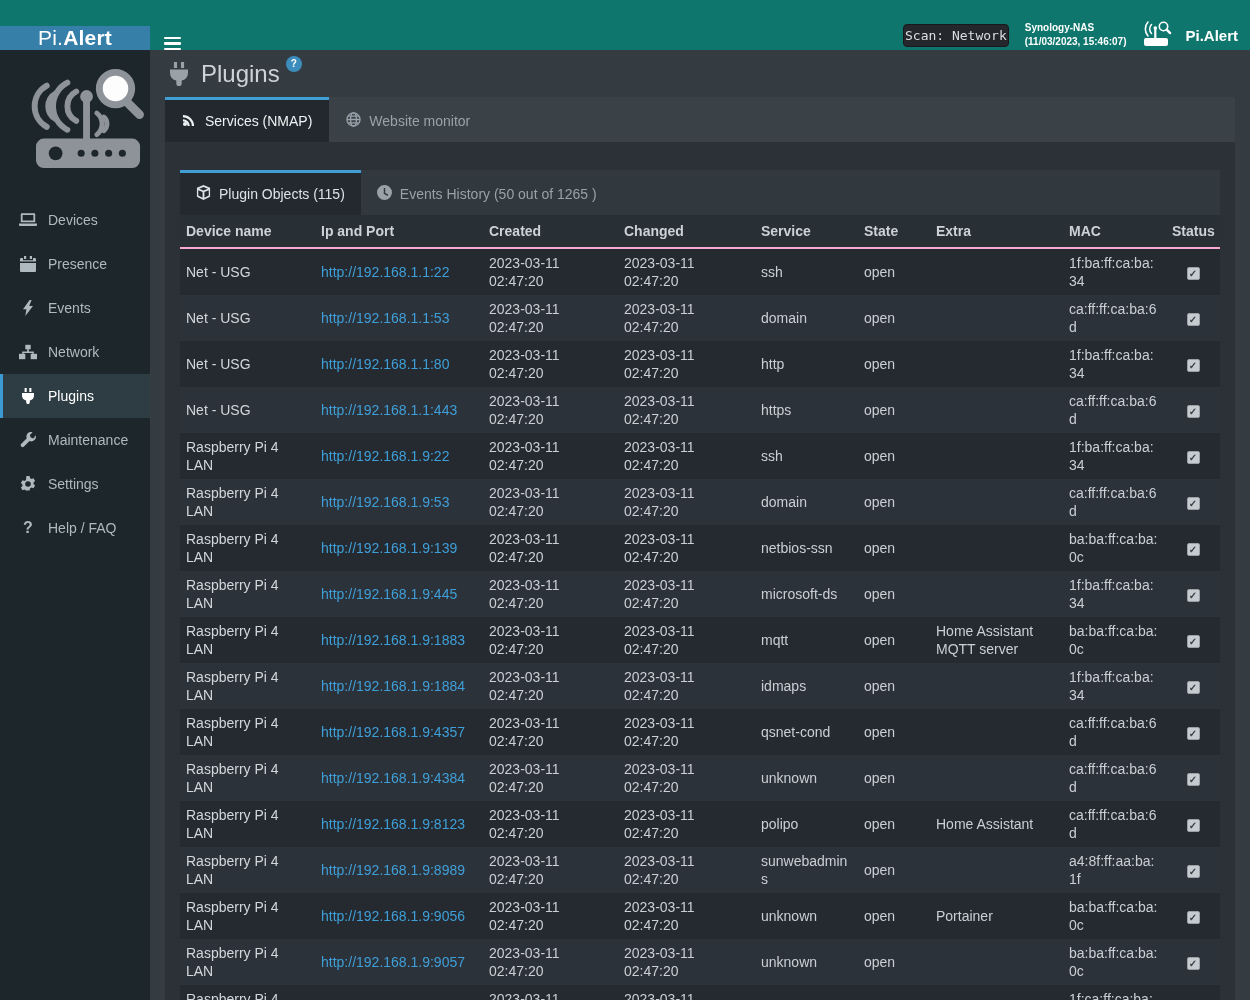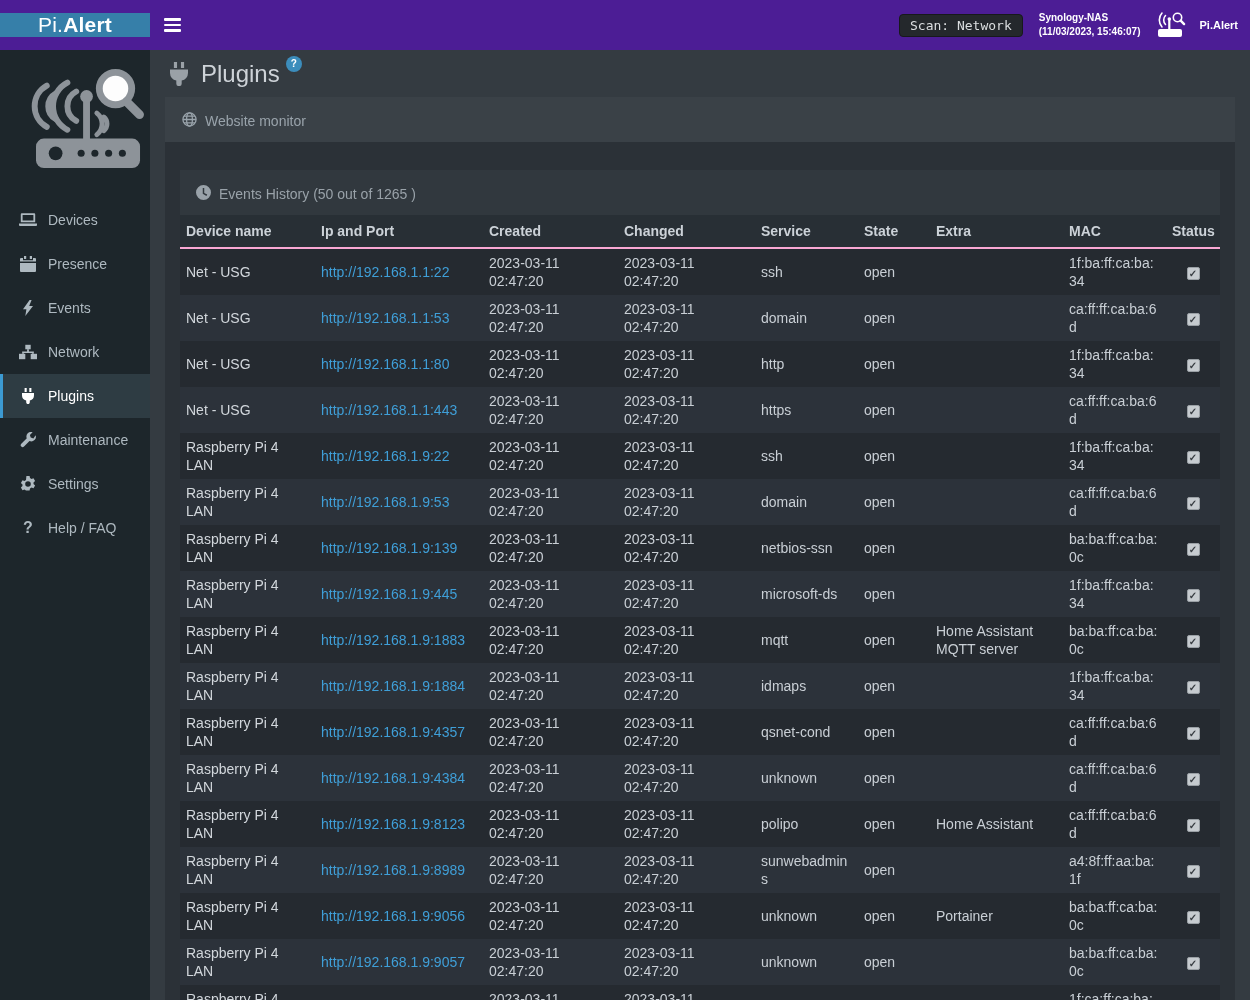--- a/index.html
+++ b/index.html
@@ -1,28 +1,28 @@
 <!DOCTYPE html>
 <html><head>
 <meta charset="utf-8">
 <style>
   * { margin:0; padding:0; box-sizing:border-box; }
   html,body { width:1250px; height:1000px; overflow:hidden; }
   body { font-family:"Liberation Sans", sans-serif; background:#343b41; color:#c9cfd5; font-size:14px; }
 
   
-  .navbar { height:50px; background:#4c1d95; display:flex; align-items:center; }
+  .navbar { height:50px; background:#0f766e; display:flex; align-items:flex-end; }
   .brand { width:150px; background:#367fa9; color:#fff; display:flex; align-items:center; justify-content:center; font-size:21px; letter-spacing:.2px; }
   .brand b { font-weight:bold; }
   .hamburger-btn { width:44px; display:flex; flex-direction:column; align-items:center; justify-content:center; gap:3px; cursor:pointer; }
   .hamburger-btn i { display:block; width:17px; height:2.5px; background:#fff; border-radius:1px; }
   .nav-right { margin-left:auto; display:flex; align-items:center; gap:16px; padding-right:12px; color:#fff; }
-  .scan-badge { font-family:"DejaVu Sans Mono", monospace; font-size:13px; background:#24282c; border:1px solid #17191c; color:#dcdfe1; padding:3px 10px; border-radius:4px; }
+  .scan-badge { font-family:"DejaVu Sans Mono", monospace; font-size:13px; background:#24282c; border:1px solid #17191c; color:#dcdfe1; padding:3px 1px; border-radius:4px; }
   .host-block { font-size:10px; line-height:1.4; font-weight:bold; }
-  .app-badge { display:flex; align-items:center; gap:9px; font-weight:bold; font-size:11px; }
+  .app-badge { display:flex; align-items:center; gap:9px; font-weight:bold; font-size:15px; }
 
   
   .sidebar { position:absolute; left:0; top:50px; width:178px; bottom:0; background:#1d262b; }
   .logo-wrap { padding:14px 0 4px; text-align:center; height:130px; }
   .menu { margin-top:18px; }
   .side-item { height:44px; display:flex; align-items:center; gap:10px; padding-left:15px; color:#aeb9c0; border-left:3px solid transparent; cursor:pointer; font-size:14px; }
   .side-item.active { background:#2e3c43; color:#fff; border-left-color:#3c9ad2; }
   .s-icon { width:20px; height:17px; display:flex; align-items:center; justify-content:center; flex:none; }
   .s-icon svg { width:18px; height:16px; display:block; }
   .s-icon .q { font-size:16px; font-weight:bold; line-height:1; }
@@ -202,34 +202,49 @@
     <span class="title-plug">
       <svg viewBox="0 0 14 16">
           <path fill="currentColor" d="M3.6 0h2.1v4H3.6zM8.3 0h2.1v4H8.3zM1 5h12v2.3a5.2 5.2 0 0 1-4.2 5.1v1.9a1.8 1.8 0 0 1-3.6 0v-1.9A5.2 5.2 0 0 1 1 7.3z"></path>
         </svg>
     </span>
     <span>Plugins</span>
     <span class="help-badge">?</span>
   </div>
 
   <div class="tabs-strip">
+      <div class="tab active">
+        <span><svg viewBox="0 0 16 16">
+            <g fill="currentColor">
+              <circle cx="3.2" cy="12.8" r="2.2"></circle>
+              <path d="M1 7.6a7.4 7.4 0 0 1 7.4 7.4H5.9A4.9 4.9 0 0 0 1 10.1zM1 3.1A11.9 11.9 0 0 1 12.9 15h-2.4A9.5 9.5 0 0 0 1 5.5z"></path>
+            </g>
+          </svg></span>
+        <span>Services (NMAP)</span>
+      </div>
       <div class="tab">
         <span><svg viewBox="0 0 16 16">
             <g fill="none" stroke="currentColor" stroke-width="1.4">
               <circle cx="8" cy="8" r="7"></circle>
               <ellipse cx="8" cy="8" rx="3.1" ry="7"></ellipse>
               <path d="M1.2 8h13.6M2.1 4.4h11.8M2.1 11.6h11.8"></path>
             </g>
           </svg></span>
         <span>Website monitor</span>
       </div>
     </div>
 
   <div class="tab-content">
     <div class="sub-tabs">
+        <div class="sub-tab active">
+          <span><svg viewBox="0 0 16 16">
+              <path fill="currentColor" d="M8 0l7 3v9.4l-7 3.6-7-3.6V3zm0 2.1L3.4 4 8 5.9 12.6 4zM2.4 5.7v5.5L7 13.6V7.5zm11.2 0L9 7.5v6.1l4.6-2.4z"></path>
+            </svg></span>
+          <span>Plugin Objects (115)</span>
+        </div>
         <div class="sub-tab">
           <span><svg viewBox="0 0 16 16">
               <path fill="currentColor" fill-rule="evenodd" d="M8 16A8 8 0 1 1 8 0a8 8 0 0 1 0 16zm.8-7.6V3.2H7.2v6l3.9 2.4.9-1.4z"></path>
             </svg></span>
           <span>Events History (50 out of 1265 )</span>
         </div>
       </div>
 
     <table>
       <colgroup>

